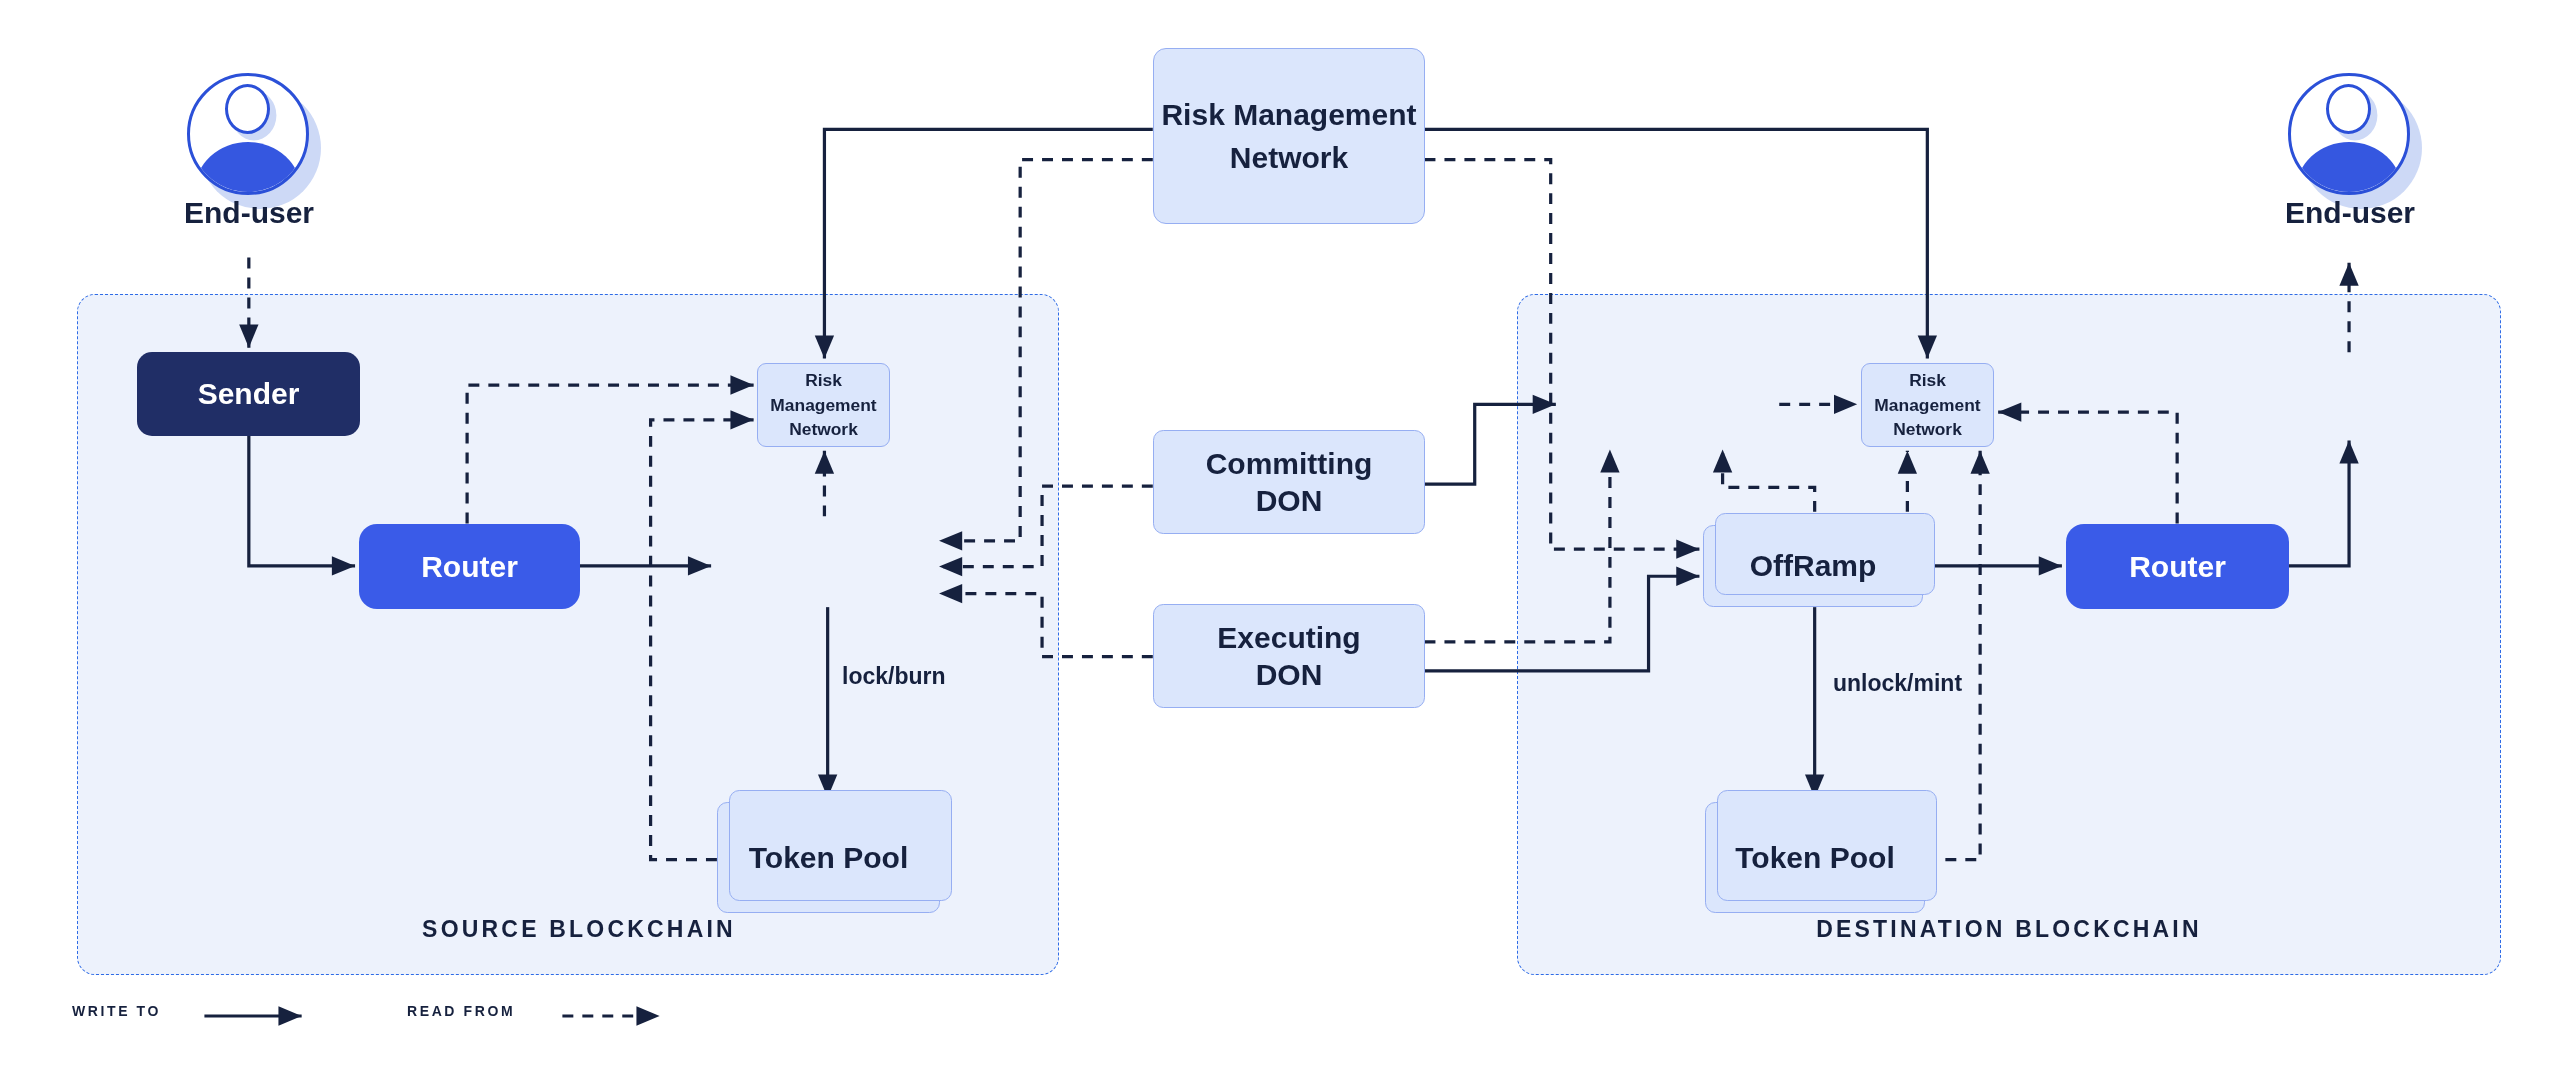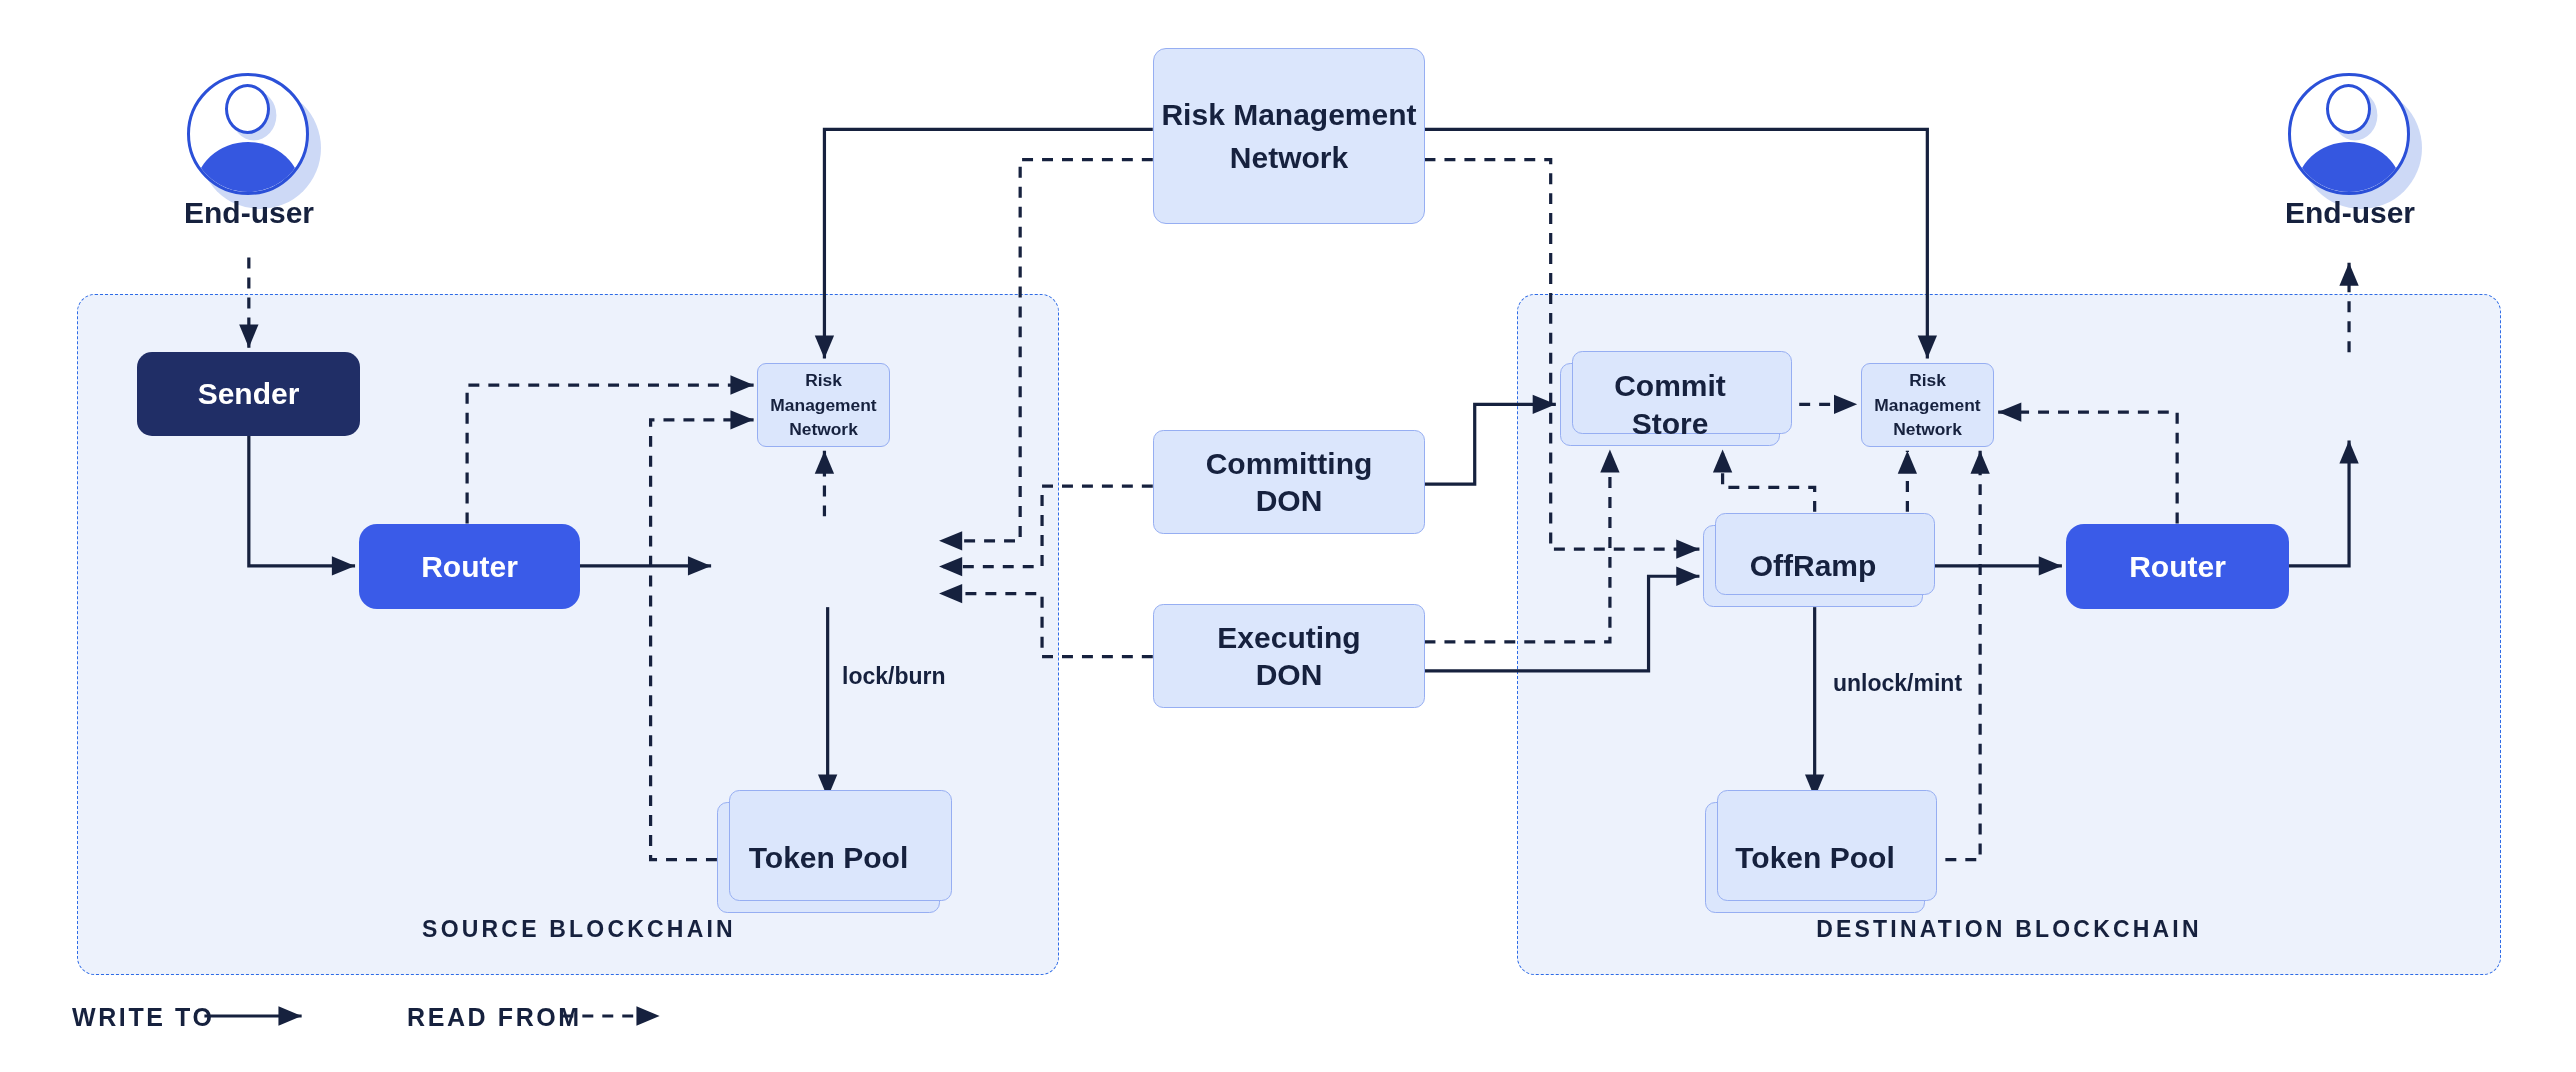--- a/index.html
+++ b/index.html
@@ -33,21 +33,21 @@
 
   .edge-label{position:absolute;color:var(--ink);font-size:23px;font-weight:700;z-index:2}
 
   .avatar{position:absolute;width:122px;height:122px;z-index:2}
   .avatar .shadow{position:absolute;left:11.6px;top:14px;width:122px;height:122px;border-radius:50%;background:var(--shadow)}
   .avatar .ring{position:absolute;left:0;top:0;width:122px;height:122px;border-radius:50%;background:#ffffff;border:3.2px solid #2b50d8;overflow:hidden}
   .avatar .head{position:absolute;left:35px;top:8.4px;width:45px;height:50px;border-radius:50%;background:#ffffff;border:3.2px solid #2b50d8;box-shadow:6.4px 6.4px 0 0 var(--shadow);z-index:1}
   .avatar .torso{position:absolute;left:5.2px;top:66px;width:106px;height:97px;border-radius:50%;background:#3557e0}
   .actor-label{position:absolute;color:var(--ink);font-size:30px;font-weight:700;text-align:center;z-index:2}
 
-  .legend-label{position:absolute;color:var(--ink);font-size:25px;font-weight:700;letter-spacing:2.6px;z-index:2}
+  .legend-label{position:absolute;color:var(--ink);font-size:14px;font-weight:700;letter-spacing:2.6px;z-index:2}
 </style>
 </head>
 <body>
 
 <div class="canvas">
 
   <div class="container-box" style="left:77px;top:294px;width:982px;height:681px"></div>
   <div class="container-box" style="left:1517px;top:294px;width:984px;height:681px"></div>
 
   <svg class="wires" width="2576" height="1072" viewBox="0 0 4000 1665">
@@ -114,22 +114,20 @@
 DON</div>
 
   <div class="node navy" style="left:137px;top:352px;width:223px;height:84px">Sender</div>
   <div class="node blue" style="left:359px;top:524px;width:221px;height:85px">Router</div>
   <div class="node card small-rmn" style="left:757px;top:363px;width:133px;height:84px">Risk Management
 Network</div>
   <div class="node card stacked" style="left:717px;top:802px;width:223px;height:111px">Token Pool</div>
   <div class="edge-label" style="left:842px;top:663px">lock/burn</div>
   <div class="section-label" style="left:386px;top:916px;width:386px">SOURCE BLOCKCHAIN</div>
 
-  <div class="node card stacked" style="left:1560px;top:363px;width:220px;height:83px">Commit
-Store</div>
   <div class="node card small-rmn" style="left:1861px;top:363px;width:133px;height:84px">Risk Management
 Network</div>
   <div class="node card stacked" style="left:1703px;top:525px;width:220px;height:82px">OffRamp</div>
   <div class="node blue" style="left:2066px;top:524px;width:223px;height:85px">Router</div>
   <div class="node card stacked" style="left:1705px;top:802px;width:220px;height:111px">Token Pool</div>
   <div class="edge-label" style="left:1833px;top:670px">unlock/mint</div>
   <div class="section-label" style="left:1816px;top:916px;width:386px">DESTINATION BLOCKCHAIN</div>
 
   <div class="legend-label" style="left:72px;top:1003px">WRITE TO</div>
   <div class="legend-label" style="left:407px;top:1003px">READ FROM</div>

